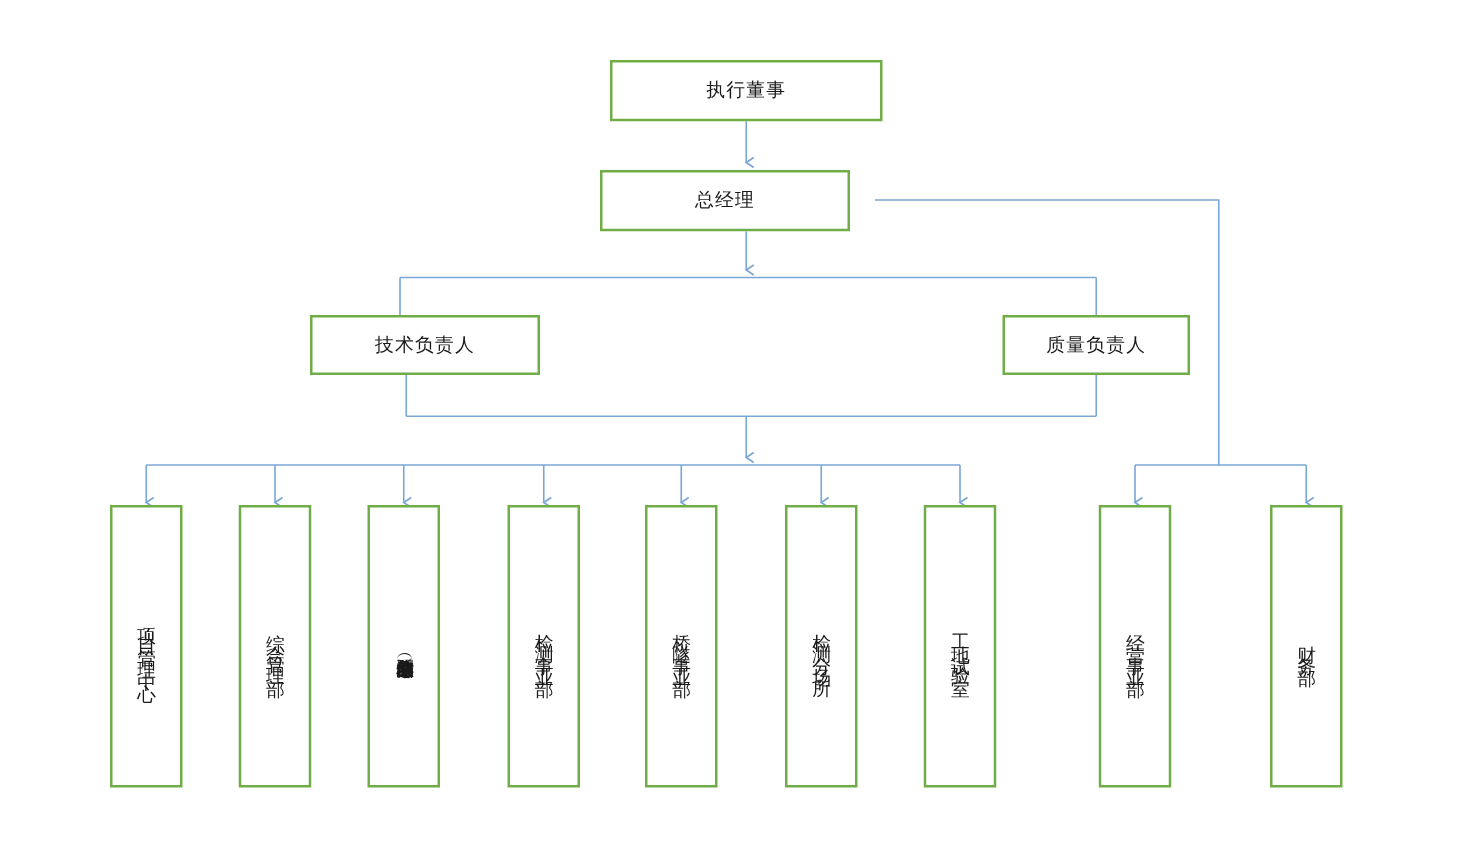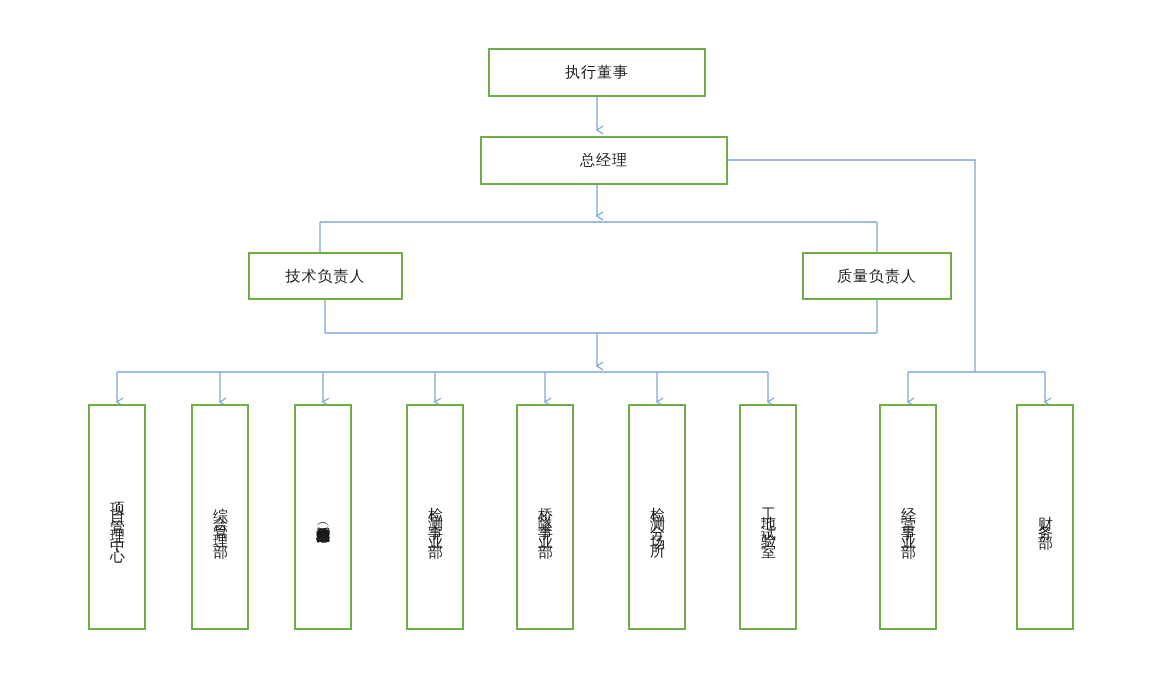--- a/index.html
+++ b/index.html
@@ -97,25 +97,25 @@
       <path d="M908,372 L1045,372"></path>
       <path d="M908,372 L908,402" marker-end="url(#arrow)"></path>
       <path d="M1045,372 L1045,402" marker-end="url(#arrow)"></path>
     </g>
   </svg>
 
   <div class="node horiz" style="left:488px; top:48px; width:218px; height:49px;">
     <span class="label">执行董事</span>
   </div>
 
-  <div class="node horiz" style="left:480px; top:136px; width:248px; height:49px;">
+  <div class="node horiz" style="left:480px; top:136px; width:200px; height:49px;">
     <span class="label">总经理</span>
   </div>
 
-  <div class="node horiz" style="left:248px; top:252px; width:155px; height:48px;">
+  <div class="node horiz" style="left:248px; top:252px; width:184px; height:48px;">
     <span class="label">技术负责人</span>
   </div>
   <div class="node horiz" style="left:802px; top:252px; width:150px; height:48px;">
     <span class="label">质量负责人</span>
   </div>
 
   <div class="node vert loose" style="left:88px; top:404px; width:58px; height:226px;">
     <span class="label">项目管理中心</span>
   </div>
   <div class="node vert loose" style="left:191px; top:404px; width:58px; height:226px;">

